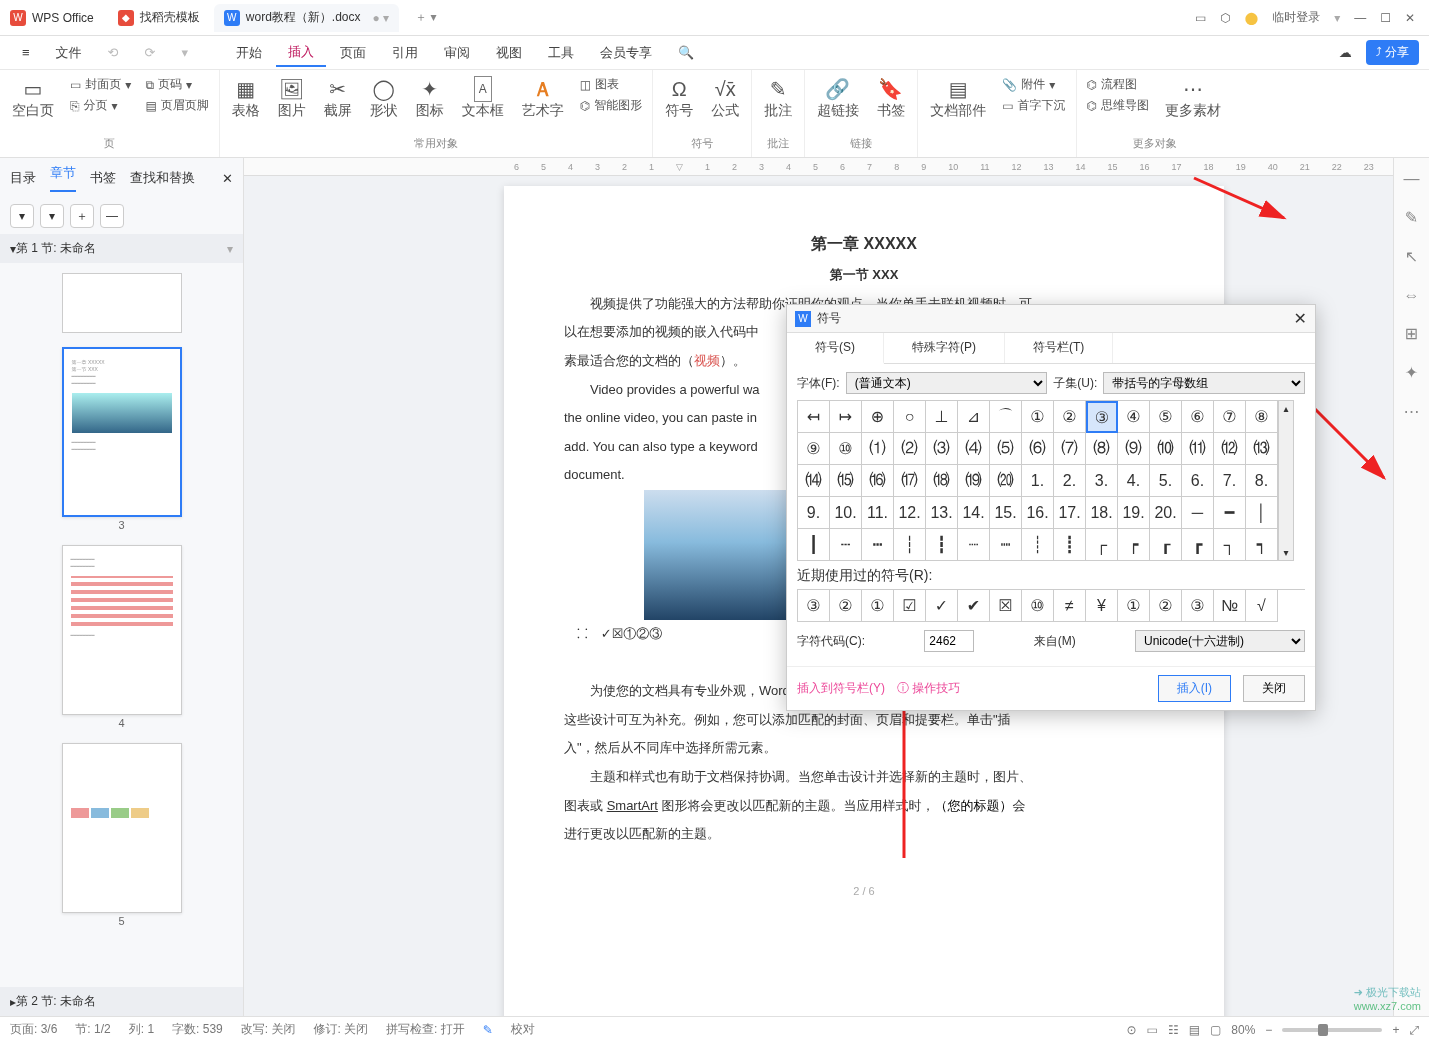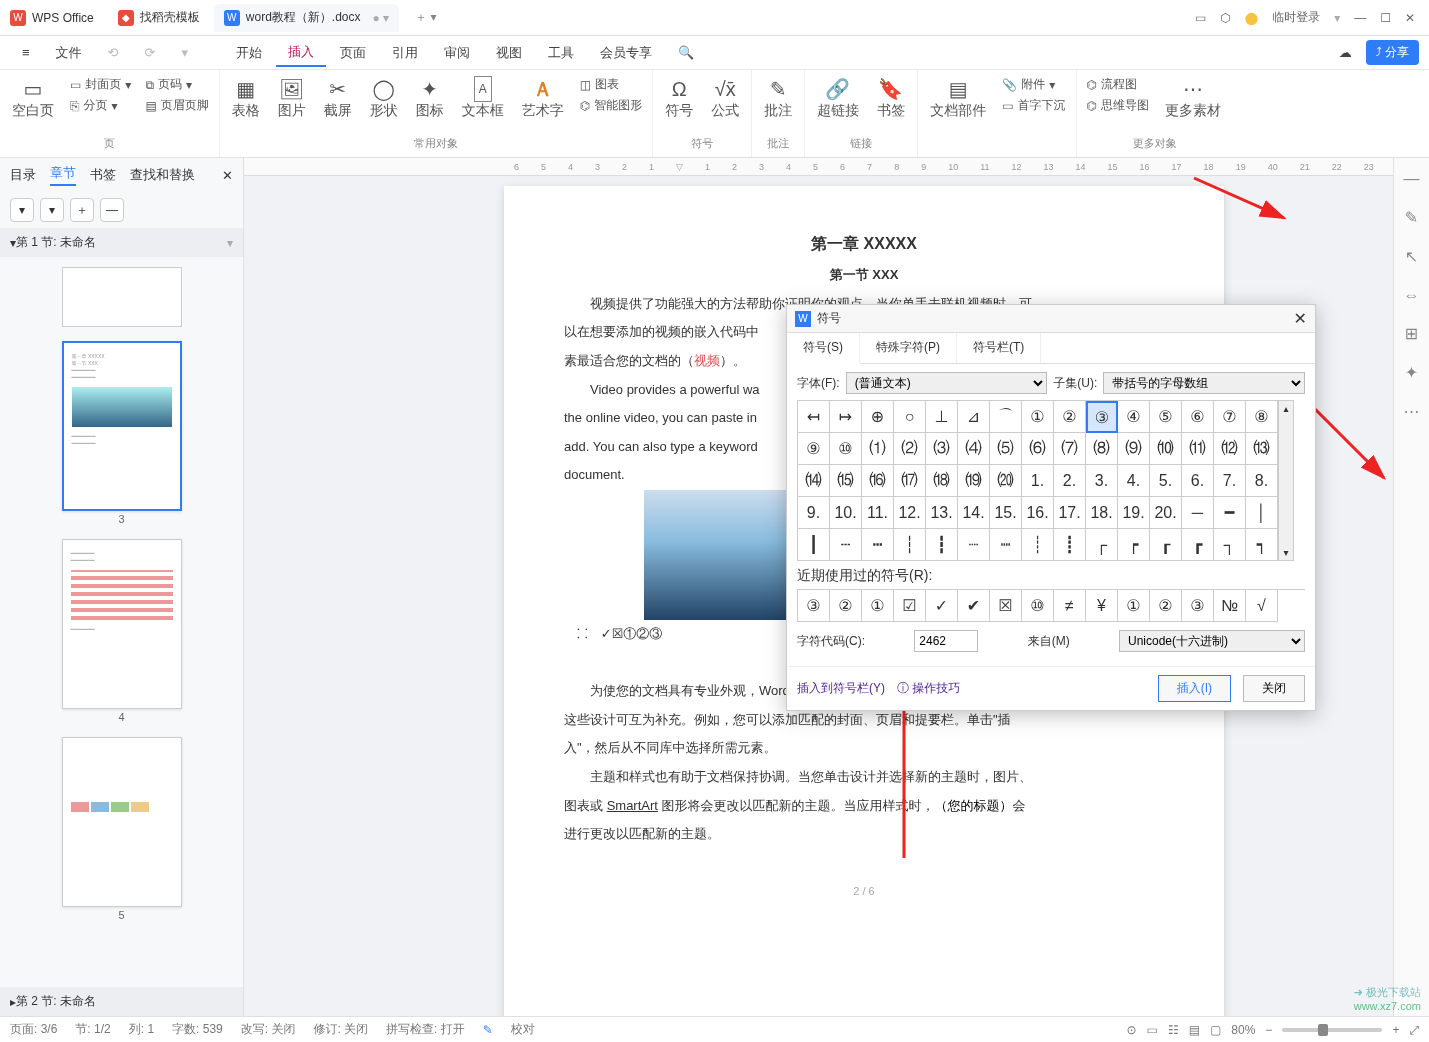--- a/index.html
+++ b/index.html
@@ -16,55 +16,55 @@
 .ribbon-group { display: flex; flex-direction: column; align-items: center; padding: 4px 6px; border-right: 1px solid #eee; }
 .ribbon-row { display: flex; gap: 6px; }
 .ribbon-btn { display: flex; flex-direction: column; align-items: center; padding: 2px 6px; min-width: 40px; cursor: pointer; }
 .ribbon-btn .ico { font-size: 20px; color: #555; height: 26px; display: flex; align-items: center; }
 .ribbon-btn .lbl { font-size: 14px; color: #555; }
 .ribbon-small { display: flex; align-items: center; gap: 4px; padding: 2px 4px; font-size: 12px; color: #555; cursor: pointer; }
 .ribbon-label { font-size: 11px; color: #888; margin-top: auto; padding-bottom: 2px; }
 .workspace { display: flex; height: calc(100% - 36px - 34px - 88px - 26px); }
 .nav-panel { width: 244px; background: #f7f8fa; border-right: 1px solid #e0e0e0; display: flex; flex-direction: column; }
 .nav-tabs { display: flex; padding: 6px 10px; gap: 14px; font-size: 13px; align-items: center; }
-.nav-tabs span.active { color: #2e7cf6; border-bottom: 2px solid #2e7cf6; padding-bottom: 2px; }
+.nav-tabs span.active { color: #2e7cf6; border-bottom: 2px solid #2e7cf6; padding-bottom: 8px; }
 .nav-tools { padding: 6px 10px; display: flex; gap: 6px; }
 .nav-tool-btn { width: 24px; height: 24px; border: 1px solid #ccc; border-radius: 4px; background: #fff; display: flex; align-items: center; justify-content: center; }
 .section-header { padding: 6px 10px; background: #eceef2; font-size: 12px; display: flex; align-items: center; }
 .thumbs { flex: 1; overflow: auto; padding: 10px; display: flex; flex-direction: column; align-items: center; gap: 14px; }
 .thumb { width: 120px; height: 170px; background: #fff; border: 1px solid #ccc; box-shadow: 0 1px 3px rgba(0,0,0,.1); }
 .thumb.sel { border: 2px solid #2e7cf6; }
 .thumb-label { text-align: center; font-size: 11px; margin-top: 2px; color: #666; }
 .ruler-area { flex: 1; background: #f0f2f5; position: relative; overflow: hidden; }
 .ruler-h { height: 18px; background: #fafafa; border-bottom: 1px solid #ddd; font-size: 9px; color: #999; display: flex; align-items: center; padding-left: 270px; gap: 22px; }
 .page { position: absolute; left: 260px; top: 28px; width: 720px; height: 940px; background: #fff; box-shadow: 0 2px 8px rgba(0,0,0,.15); padding: 40px 60px; font-size: 13px; line-height: 2.2; color: #333; }
 .page h1 { text-align: center; font-size: 16px; font-weight: bold; }
 .page .red { color: #d9534f; }
 .page .orange { color: #000000; }
 .side-tools { width: 36px; background: #fafafa; border-left: 1px solid #e0e0e0; display: flex; flex-direction: column; align-items: center; gap: 20px; padding-top: 12px; color: #888; font-size: 16px; }
 .statusbar { height: 26px; background: #fff; border-top: 1px solid #e0e0e0; display: flex; align-items: center; padding: 0 10px; font-size: 12px; color: #777; gap: 18px; }
 .statusbar .right { margin-left: auto; display: flex; align-items: center; gap: 10px; }
 .dialog { position: absolute; left: 786px; top: 304px; width: 530px; background: #fff; border: 1px solid #ccc; box-shadow: 0 4px 20px rgba(0,0,0,.25); }
 .dlg-title { height: 28px; display: flex; align-items: center; padding: 0 8px; background: #f7f7f7; border-bottom: 1px solid #ddd; font-size: 12px; }
 .dlg-title .close { margin-left: auto; cursor: pointer; font-size: 16px; }
 .dlg-tabs { display: flex; border-bottom: 1px solid #ddd; }
-.dlg-tab { padding: 6px 16px; font-size: 12px; border-right: 1px solid #eee; }
+.dlg-tab { padding: 6px 28px; font-size: 12px; border-right: 1px solid #eee; }
 .dlg-tab.active { background: #fff; border-bottom: 2px solid #fff; margin-bottom: -1px; }
 .dlg-body { padding: 8px 10px; }
 .dlg-row { display: flex; align-items: center; gap: 6px; margin-bottom: 6px; font-size: 12px; }
 .dlg-row label { white-space: nowrap; }
 .dlg-row select, .dlg-row input { border: 1px solid #bbb; height: 22px; padding: 0 4px; font-size: 12px; }
 .sym-grid-wrap { display: flex; }
 .sym-grid { display: grid; grid-template-columns: repeat(15, 32px); grid-auto-rows: 32px; border-top: 1px solid #ccc; border-left: 1px solid #ccc; }
 .sym-cell { border-right: 1px solid #ccc; border-bottom: 1px solid #ccc; display: flex; align-items: center; justify-content: center; font-size: 16px; cursor: pointer; background: #fff; }
 .sym-cell.sel { background: #d6e6fb; border: 2px solid #2e7cf6; }
 .sym-scroll { width: 16px; background: #f0f0f0; border: 1px solid #ccc; display: flex; flex-direction: column; align-items: center; justify-content: space-between; padding: 2px 0; font-size: 10px; }
 .recent-row { display: grid; grid-template-columns: repeat(15, 32px); grid-auto-rows: 32px; border-top: 1px solid #ccc; border-left: 1px solid #ccc; margin-top: 4px; }
 .dlg-footer { display: flex; align-items: center; padding: 8px 10px; gap: 12px; border-top: 1px solid #eee; }
-.dlg-footer .link { color: #4c1d95; cursor: pointer; }
+.dlg-footer .link { color: #ec4899; cursor: pointer; }
 .dlg-footer .spacer { flex: 1; }
 .btn { border: 1px solid #bbb; background: #f7f7f7; padding: 4px 18px; font-size: 12px; cursor: pointer; }
 .btn.primary { border-color: #2e7cf6; color: #2e7cf6; }
 .arrow { position: absolute; pointer-events: none; }
 .zoom-slider { width: 100px; height: 4px; background: #ccc; position: relative; border-radius: 2px; }
 .zoom-slider .handle { position: absolute; left: 36%; top: -4px; width: 10px; height: 12px; background: #888; border-radius: 2px; }
 .watermark { position: absolute; right: 8px; bottom: 30px; font-size: 11px; color: #4aa; opacity: .7; }
 .thumb-content { padding: 10px 8px; font-size: 5px; color: #999; line-height: 1.4; }
 .thumb-scape { width: 100%; height: 40px; background: linear-gradient(#aee,#368); margin: 6px 0; }
 </style>
@@ -481,23 +481,23 @@
         <div class="sym-cell">≠</div>
         <div class="sym-cell">¥</div>
         <div class="sym-cell">①</div>
         <div class="sym-cell">②</div>
         <div class="sym-cell">③</div>
         <div class="sym-cell">№</div>
         <div class="sym-cell">√</div>
       </div>
     <div class="dlg-row" style="justify-content:space-between;margin-top:8px">
       <label>字符代码(C):</label>
-      <input style="width: 64px;" value="2462">
+      <input style="width: 50px;" value="2462">
       <label>来自(M)</label>
-      <select style="width:186px"><option>Unicode(十六进制)</option></select>
+      <select style="width:170px"><option>Unicode(十六进制)</option></select>
     </div>
   </div>
   <div class="dlg-footer">
     <span class="link">插入到符号栏(Y)</span>
     <span class="link">ⓘ <span>操作技巧</span></span>
     <span class="spacer"></span>
     <button class="btn primary">插入(I)</button>
     <button class="btn">关闭</button>
   </div>
 </div>

